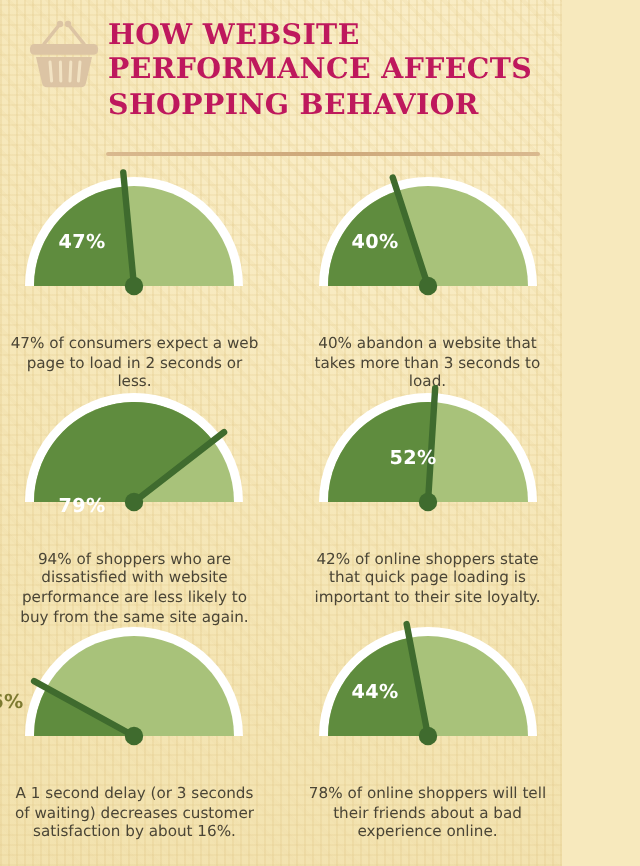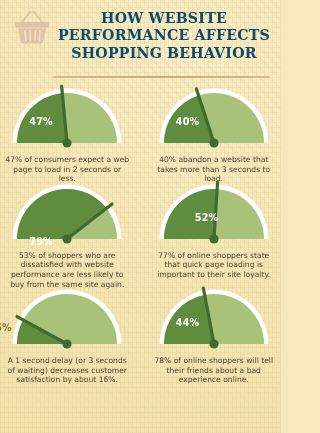--- a/index.html
+++ b/index.html
@@ -23,28 +23,27 @@
 
   
   .header{
     position:absolute;left:0;top:0;width:281px;height:88px;
   }
   .basket-icon{
     position:absolute;left:10px;top:8px;width:44px;height:40px;
   }
   .title{
     position:absolute;left:54px;top:10px;width:220px;
-    color:#0c4a6e;
+    color:#be185d;
     font-family:"DejaVu Serif", serif;
     font-weight:bold;
     font-size:14.2px;
     line-height:17.4px;
     letter-spacing:.2px;
     text-transform:uppercase;
-    text-align:center;
   }
   .divider{
     position:absolute;left:53px;top:76px;width:217px;height:2px;
     background:linear-gradient(90deg,#d9b98f 0%,#cda87a 50%,#d9b98f 100%);
     border-radius:1px;
   }
 
   
   .grid{position:absolute;left:0;top:88px;width:281px;}
   .row{display:flex;width:281px;gap:12px;}
@@ -59,21 +58,21 @@
     font-size:9.6px;
     letter-spacing:.2px;
     white-space:nowrap;
   }
   .gauge-label.outside{
     color:#7d7a30;
     text-shadow:none;
   }
   .caption{
     width:126px;
-    margin-top:5px;
+    margin-top:17px;
     text-align:center;
     color:#4a4536;
     font-family:"DejaVu Sans", sans-serif;
     font-size:7.6px;
     line-height:9.6px;
   }
 </style>
 </head>
 <body>
 
@@ -134,34 +133,34 @@
           <div class="gauge-wrap">
             <svg viewBox="0 0 130 62">
               <path d="M 65 55 L 10.5 54.99999999999999 A 54.5 54.5 0 0 1 119.5 55 Z" fill="#ffffff"></path>
               <path d="M 65 55 L 15 54.99999999999999 A 50 50 0 0 1 115 55 Z" fill="#a8c27a"></path>
               <path d="M 65 55 L 15 54.99999999999999 A 50 50 0 0 1 104.50775061878453 24.354647317351187 Z" fill="#5f8c3e"></path>
               <line x1="65" y1="55" x2="110.03883570541436" y2="20.064297941780353" stroke="#3f6b2e" stroke-width="3.2" stroke-linecap="round"></line>
               <circle cx="65" cy="55" r="4.6" fill="#3f6b2e"></circle>
             </svg>
             <div class="gauge-label" style="left: 27px; top: 28px; margin-top: 24px;">79%</div>
           </div>
-          <div class="caption">53% of shoppers who are dissatisfied with website performance are less likely to buy from the same site again.</div>
+          <div class="caption">94% of shoppers who are dissatisfied with website performance are less likely to buy from the same site again.</div>
         </div>
         <div class="cell">
           <div class="gauge-wrap">
             <svg viewBox="0 0 130 62">
               <path d="M 65 55 L 10.5 54.99999999999999 A 54.5 54.5 0 0 1 119.5 55 Z" fill="#ffffff"></path>
               <path d="M 65 55 L 15 54.99999999999999 A 50 50 0 0 1 115 55 Z" fill="#a8c27a"></path>
               <path d="M 65 55 L 15 54.99999999999999 A 50 50 0 0 1 68.13952597646568 5.098663578586425 Z" fill="#5f8c3e"></path>
               <line x1="65" y1="55" x2="68.57905961317087" y2="-1.8875235204114773" stroke="#3f6b2e" stroke-width="3.2" stroke-linecap="round"></line>
               <circle cx="65" cy="55" r="4.6" fill="#3f6b2e"></circle>
             </svg>
             <div class="gauge-label" style="left: 27px; top: 28px; padding-left: 19px;">52%</div>
           </div>
-          <div class="caption">77% of online shoppers state that quick page loading is important to their site loyalty.</div>
+          <div class="caption">42% of online shoppers state that quick page loading is important to their site loyalty.</div>
         </div>
       </div>
       <div class="row">
         <div class="cell">
           <div class="gauge-wrap">
             <svg viewBox="0 0 130 62">
               <path d="M 65 55 L 10.5 54.99999999999999 A 54.5 54.5 0 0 1 119.5 55 Z" fill="#ffffff"></path>
               <path d="M 65 55 L 15 54.99999999999999 A 50 50 0 0 1 115 55 Z" fill="#a8c27a"></path>
               <path d="M 65 55 L 15 54.99999999999999 A 50 50 0 0 1 21.18466599780683 30.91231629491422 Z" fill="#5f8c3e"></path>
               <line x1="65" y1="55" x2="15.050519237499792" y2="27.540040576202212" stroke="#3f6b2e" stroke-width="3.2" stroke-linecap="round"></line>

